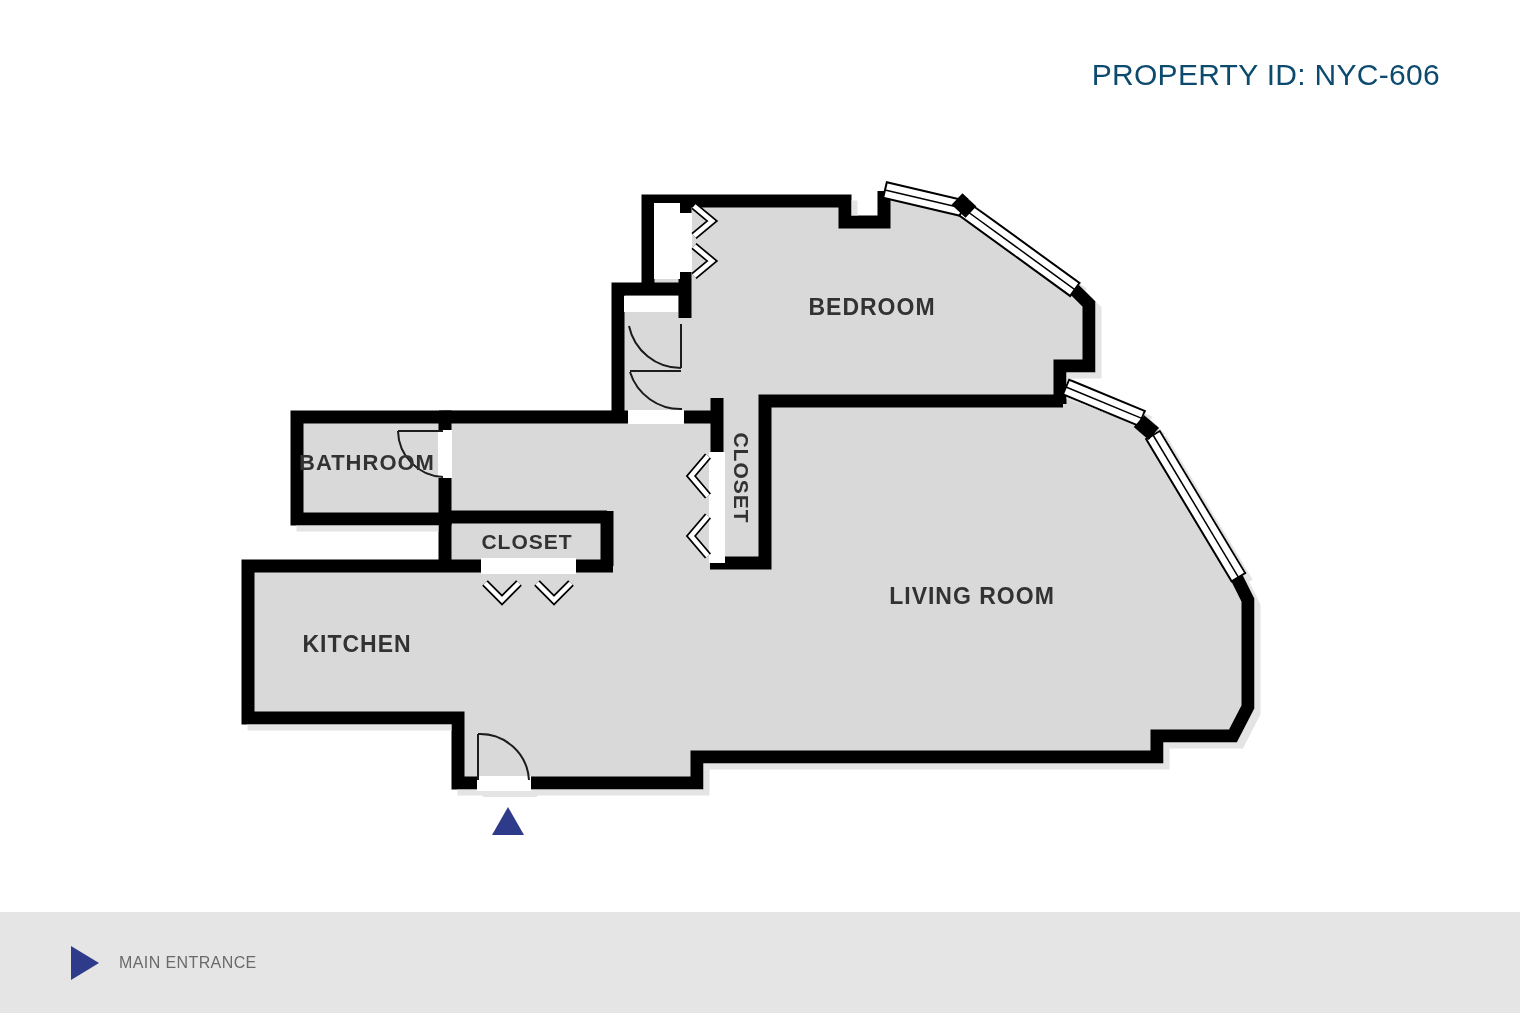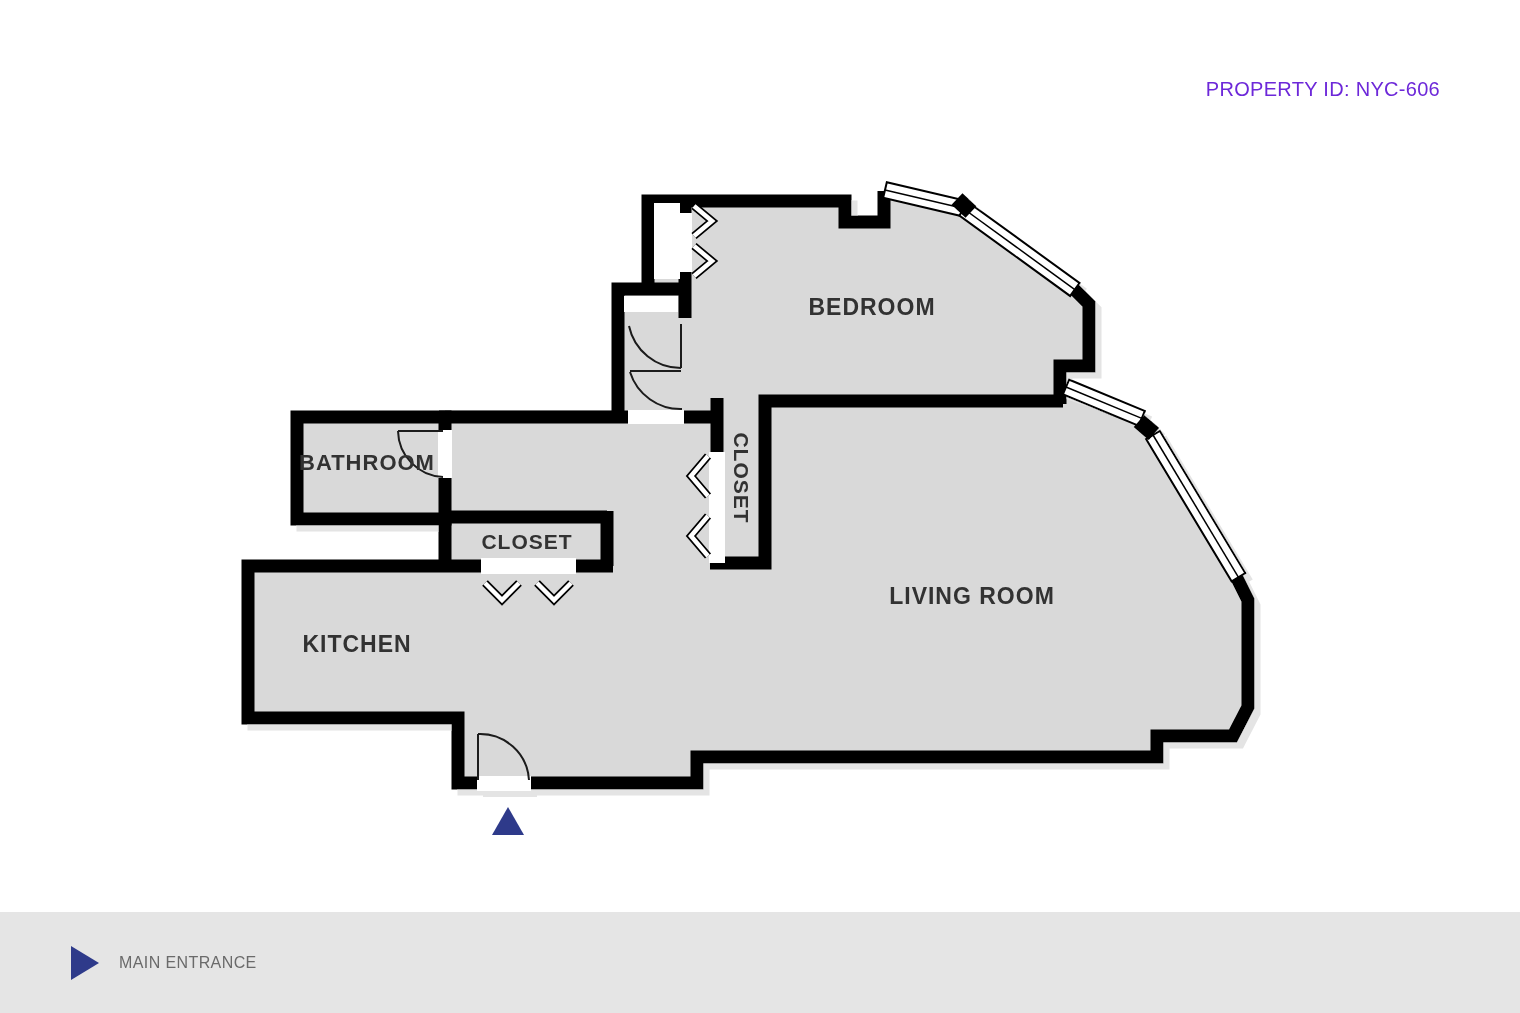--- a/index.html
+++ b/index.html
@@ -6,22 +6,22 @@
   body{
     width:1520px;height:1013px;position:relative;background:#ffffff;
     font-family:"Liberation Sans",sans-serif;overflow:hidden;
   }
   #plan-svg{position:absolute;left:0;top:0;}
   .room-label{
     font-family:"Liberation Sans",sans-serif;font-weight:bold;fill:#333333;
     letter-spacing:1px;text-anchor:middle;
   }
   #property-id{
-    position:absolute;top:58px;right:80px;font-size:20px;color:#6d28d9;
-    font-family:"Liberation Sans",sans-serif;letter-spacing:0.3px;margin-top:20px;
+    position:absolute;top:58px;right:80px;font-size:30px;color:#0c4a6e;
+    font-family:"Liberation Sans",sans-serif;letter-spacing:0.3px;
   }
   #footer{
     position:absolute;left:0;top:912px;width:1520px;height:101px;background:#e5e5e5;padding-left:29px;
   }
   #footer-entrance{
     position:absolute;left:71px;top:0;height:101px;display:flex;align-items:center;
   }
   #footer-triangle{
     width:0;height:0;border-top:17px solid transparent;border-bottom:17px solid transparent;
     border-left:28px solid #2e3a8a;

